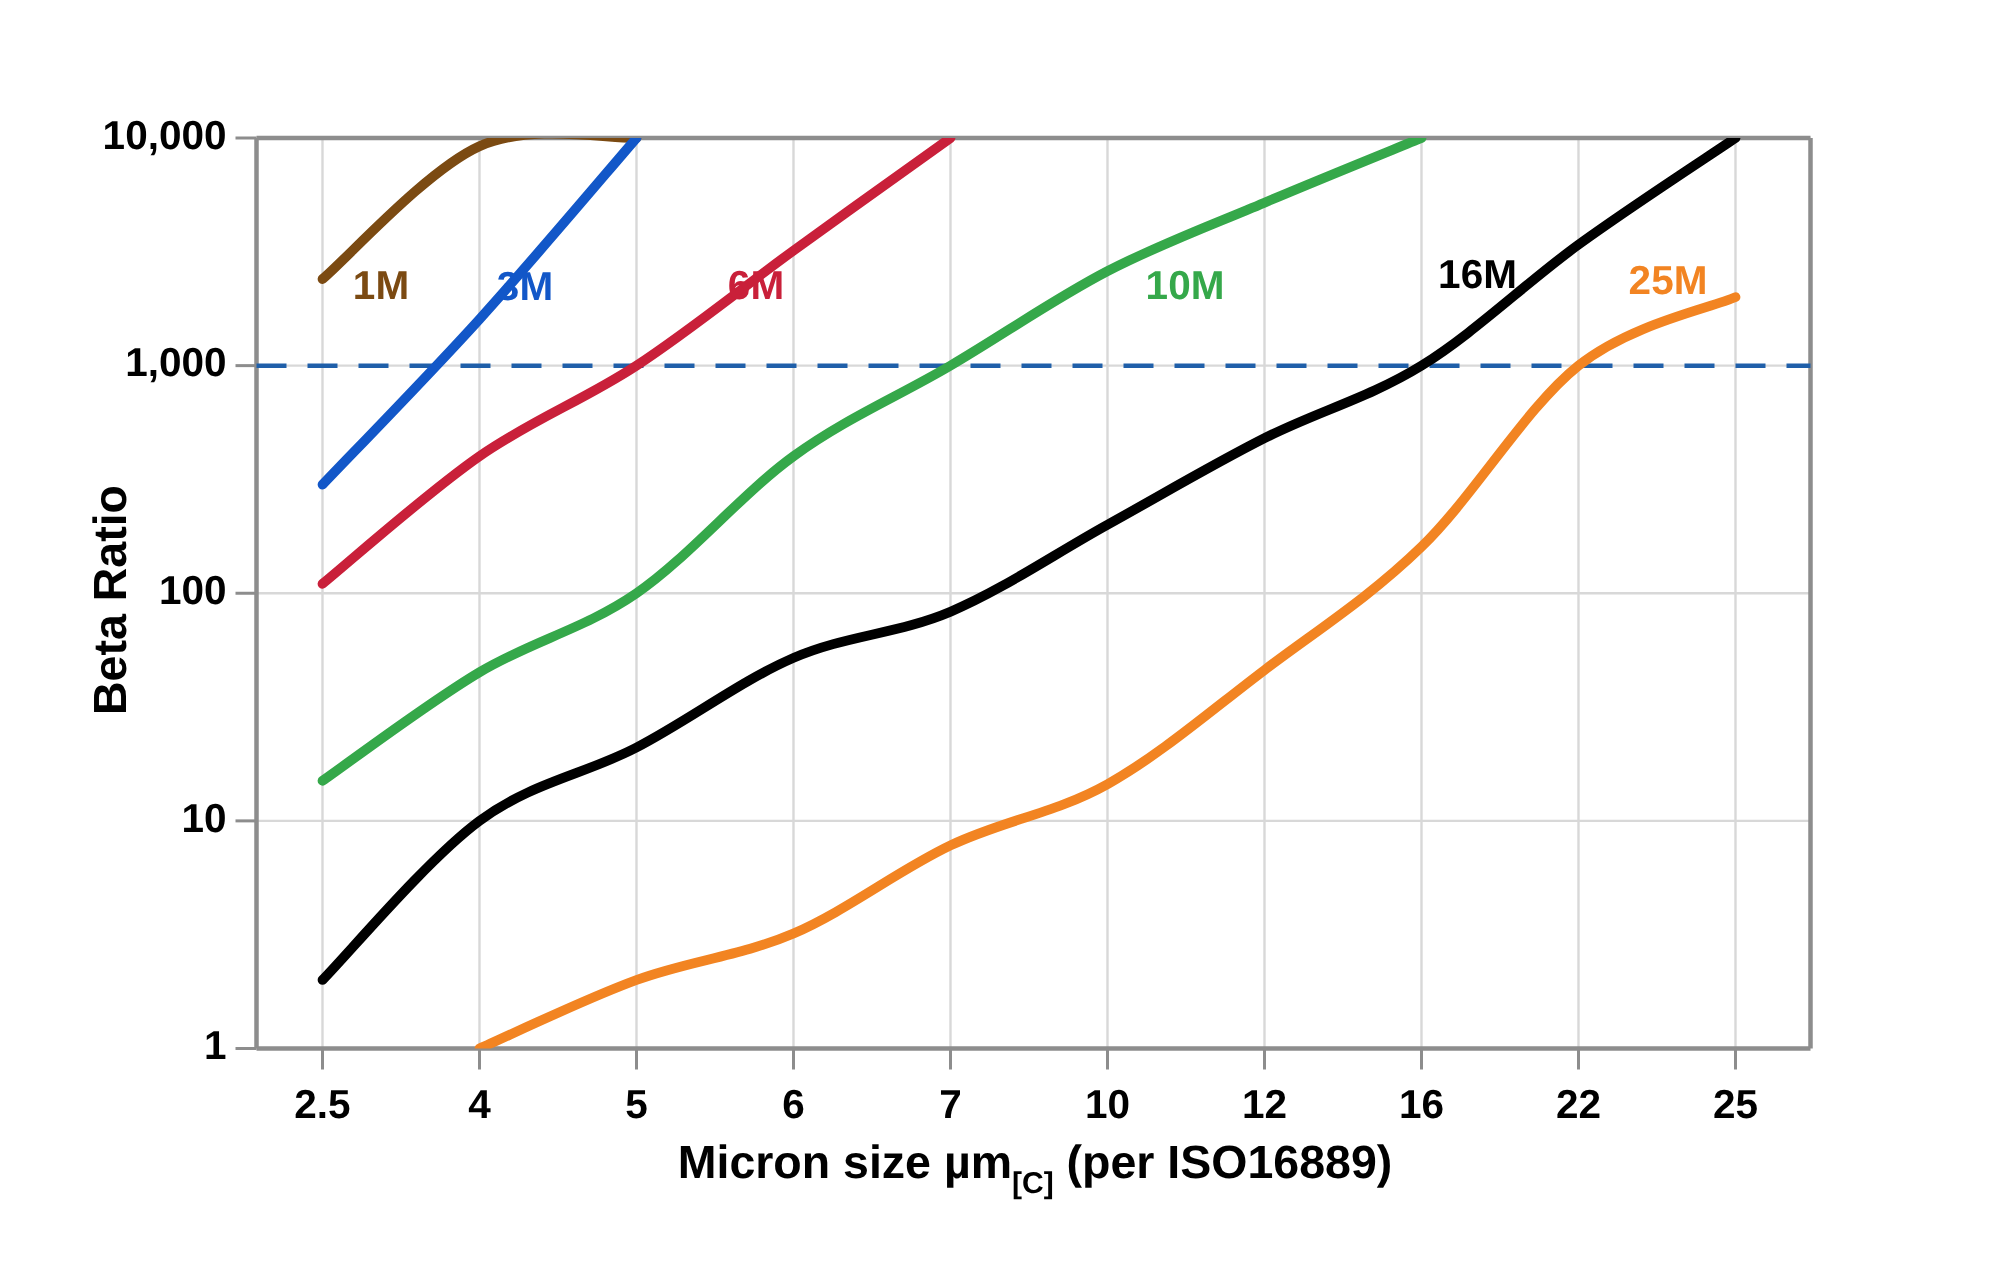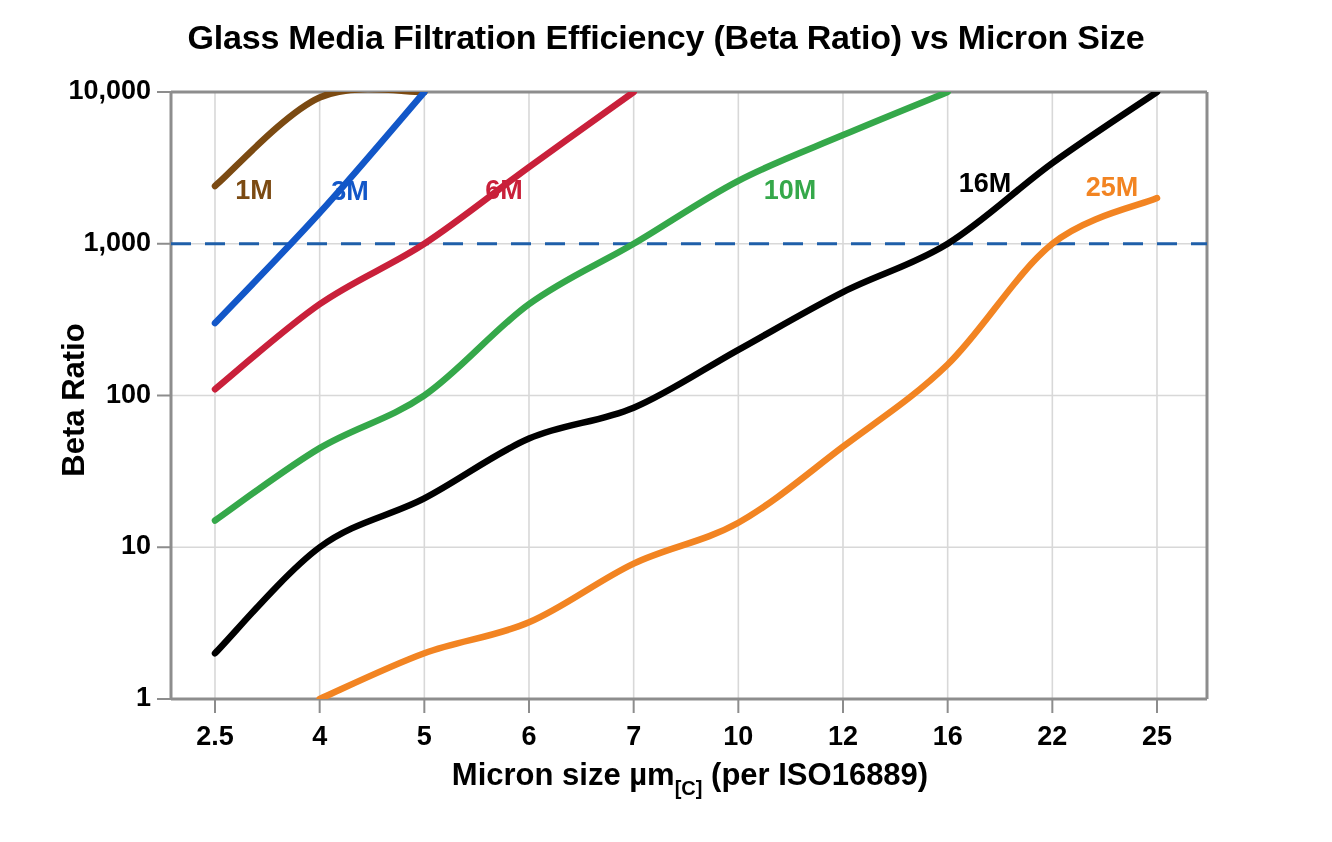--- a/index.html
+++ b/index.html
@@ -22,21 +22,20 @@
   .gridline{stroke:#d8d8d8;stroke-width:1.6;}
   .axisline{stroke:#8d8d8d;stroke-width:3;}
   .tickmark{stroke:#8d8d8d;stroke-width:2;}
   .threshold{stroke-width:3;stroke-dasharray:20 14;fill:none;}
 </style>
 </head>
 <body>
 
 <div id="stage">
 
-  <div id="chart-title">Glass Media Filtration Efficiency (Beta Ratio) vs Micron Size</div>
 
   <svg id="plot" viewBox="0 0 1332 842">
     <g id="gridlines">
         <line x1="215" y1="92" x2="215" y2="699" class="gridline"></line>
         <line x1="319.6666666666667" y1="92" x2="319.6666666666667" y2="699" class="gridline"></line>
         <line x1="424.33333333333337" y1="92" x2="424.33333333333337" y2="699" class="gridline"></line>
         <line x1="529" y1="92" x2="529" y2="699" class="gridline"></line>
         <line x1="633.6666666666667" y1="92" x2="633.6666666666667" y2="699" class="gridline"></line>
         <line x1="738.3333333333334" y1="92" x2="738.3333333333334" y2="699" class="gridline"></line>
         <line x1="843" y1="92" x2="843" y2="699" class="gridline"></line>

